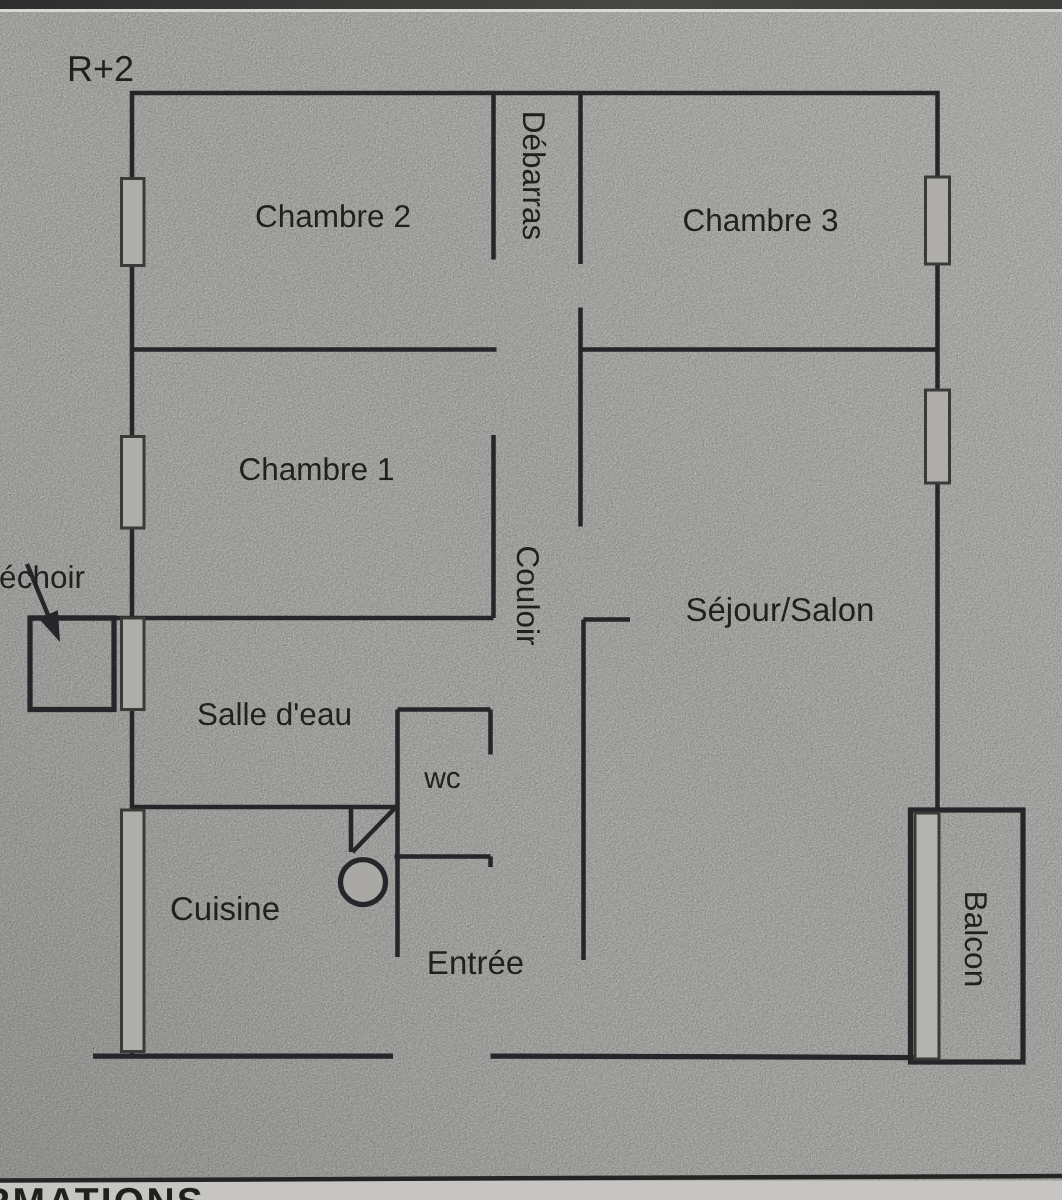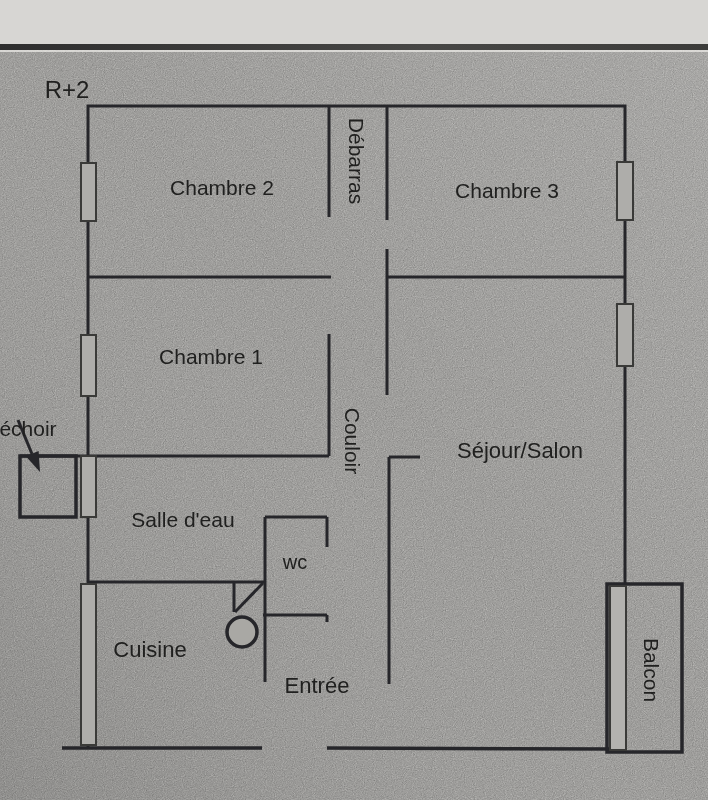--- a/index.html
+++ b/index.html
@@ -8,21 +8,20 @@
     width: 708px;
     height: 800px;
     overflow: hidden;
     background: #d7d6d3;
     font-family: "Liberation Sans", sans-serif;
   }
   .page {
     position: relative;
     width: 708px;
     height: 604px;
-    margin-top: 44px;
   }
   svg { display: block; }
   text {
     fill: #20201f;
     font-family: "Liberation Sans", sans-serif;
   }
 </style>
 </head>
 <body>
 

